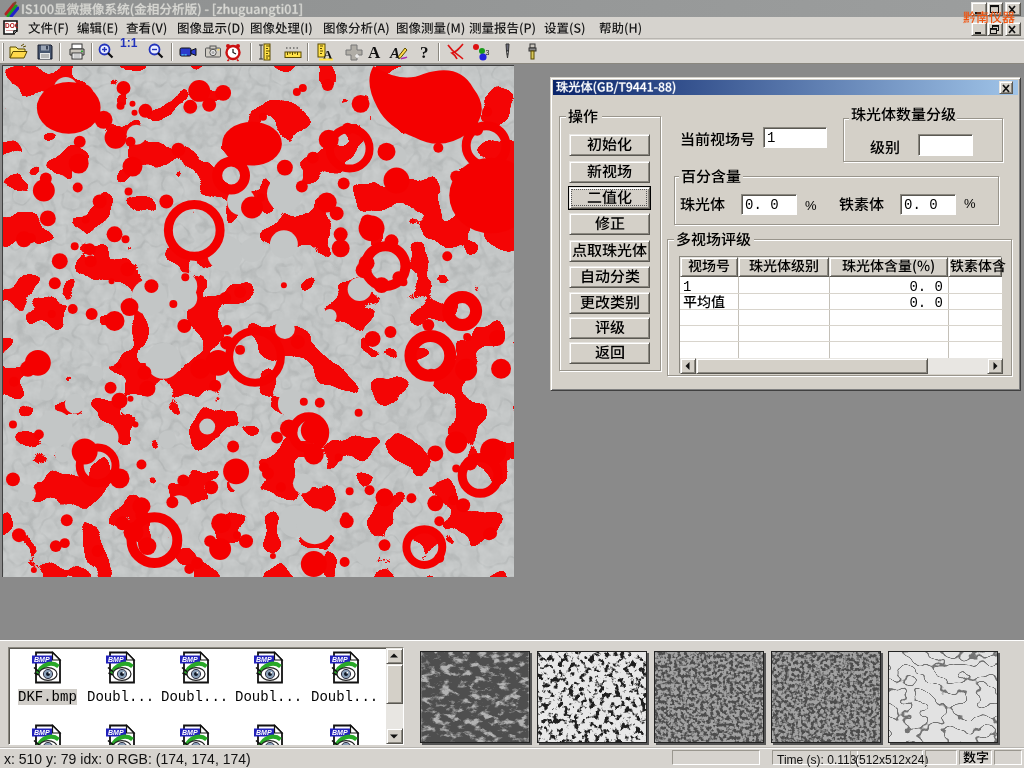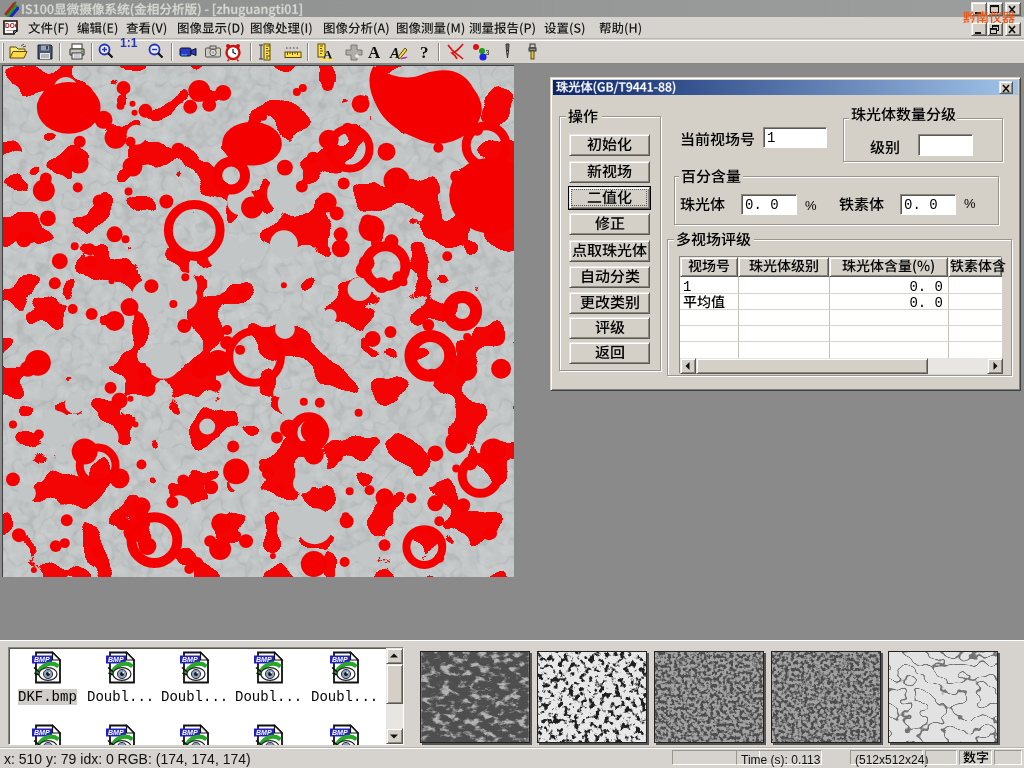--- a/index.html
+++ b/index.html
@@ -721,21 +721,21 @@
           <feFuncA type="linear" slope="22" intercept="-20.5"></feFuncA>
         </feComponentTransfer>
       </filter>
     </defs>
 <rect width="110" height="92" fill="#e2e2e2"></rect>
     <rect width="110" height="92" filter="url(#th4)"></rect>
   </svg>
 <div class="abs" style="left:0;top:747px;width:1024px;height:21px;background:#d6d3ce;border-top:1px solid #b8b5b0;box-shadow:inset 0 1px 0 #fff"></div>
 <div class="abs" style="left:4px;top:751px;font-size:14px;color:#111">x: 510 y: 79 idx: 0 RGB: (174, 174, 174)</div>
 <div class="abs" style="left:672px;top:750px;width:88px;height:15px;border:1px solid;border-color:#9a978f #fff #fff #9a978f"></div>
-<div class="abs" style="left:736px;top:750px;width:86px;height:15px;border:1px solid;border-color:#9a978f #fff #fff #9a978f">
+<div class="abs" style="left:772px;top:750px;width:86px;height:15px;border:1px solid;border-color:#9a978f #fff #fff #9a978f">
     <div style="padding:2px 0 0 4px;font-size:12px;color:#111;white-space:nowrap">Time (s): 0.113</div>
   </div>
 <div class="abs" style="left:850px;top:750px;width:73px;height:15px;border:1px solid;border-color:#9a978f #fff #fff #9a978f">
     <div style="padding:2px 0 0 4px;font-size:12px;color:#111;white-space:nowrap">(512x512x24)</div>
   </div>
 <div class="abs" style="left:925px;top:750px;width:32px;height:15px;border:1px solid;border-color:#9a978f #fff #fff #9a978f"></div>
 <div class="abs" style="left:959px;top:750px;width:33px;height:15px;border:1px solid;border-color:#9a978f #fff #fff #9a978f"></div>
 <svg style="position:absolute;left:963px;top:751px;z-index:5;overflow:visible" width="26" height="15">
     <path d="M5.7 0.4C5.4 0.9 5 1.7 4.7 2.1L5.5 2.5C5.9 2.1 6.3 1.4 6.7 0.8ZM1 0.8C1.4 1.4 1.7 2.1 1.8 2.5L2.7 2.1C2.6 1.7 2.3 1 1.9 0.5ZM5.1 7.9C4.8 8.5 4.5 9 4.1 9.4C3.6 9.2 3.2 9 2.8 8.8L3.2 7.9ZM1.3 9.2C1.9 9.5 2.6 9.8 3.2 10.1C2.4 10.7 1.5 11 0.5 11.3C0.7 11.5 0.9 11.9 1 12.2C2.2 11.9 3.3 11.4 4.2 10.7C4.6 10.9 5 11.2 5.3 11.4L6 10.6C5.7 10.4 5.4 10.2 5 9.9C5.7 9.2 6.2 8.3 6.5 7.1L5.8 6.9L5.7 6.9H3.7L4 6.3L2.9 6.1C2.8 6.4 2.7 6.6 2.6 6.9H0.9V7.9H2.1C1.8 8.4 1.5 8.9 1.3 9.2ZM3.2 0.2V2.6H0.6V3.6H2.8C2.2 4.3 1.3 5 0.4 5.4C0.7 5.6 0.9 6 1.1 6.3C1.8 5.9 2.6 5.3 3.2 4.6V6H4.3V4.3C4.9 4.8 5.6 5.3 5.9 5.6L6.6 4.7C6.3 4.5 5.3 3.9 4.7 3.6H6.9V2.6H4.3V0.2ZM8.1 0.3C7.8 2.6 7.2 4.8 6.2 6.1C6.4 6.3 6.9 6.7 7.1 6.9C7.4 6.5 7.6 6 7.9 5.5C8.1 6.6 8.5 7.7 8.9 8.6C8.2 9.8 7.2 10.7 5.8 11.3C6.1 11.6 6.4 12.1 6.5 12.3C7.8 11.6 8.8 10.8 9.5 9.7C10.1 10.8 10.9 11.6 11.9 12.2C12.1 11.9 12.4 11.4 12.7 11.2C11.6 10.6 10.8 9.7 10.2 8.6C10.8 7.3 11.3 5.7 11.5 3.8H12.4V2.7H8.8C8.9 2 9.1 1.2 9.2 0.4ZM10.4 3.8C10.2 5.1 9.9 6.3 9.6 7.3C9.1 6.3 8.8 5.1 8.6 3.8Z M18.8 6.4V7.2H13.9V8.4H18.8V10.8C18.8 11 18.8 11 18.5 11C18.3 11 17.4 11 16.5 11C16.7 11.3 17 11.9 17.1 12.3C18.1 12.3 18.9 12.2 19.4 12.1C20 11.9 20.1 11.5 20.1 10.8V8.4H25.1V7.2H20.1V6.8C21.3 6.2 22.4 5.4 23.2 4.5L22.3 3.9L22 4H16V5.1H20.8C20.2 5.6 19.5 6.1 18.8 6.4ZM18.4 0.5C18.6 0.8 18.8 1.2 19 1.5H14V4.3H15.2V2.7H23.8V4.3H25V1.5H20.4C20.3 1.1 20 0.5 19.6 0.1Z" fill="#000"></path>
   </svg>

